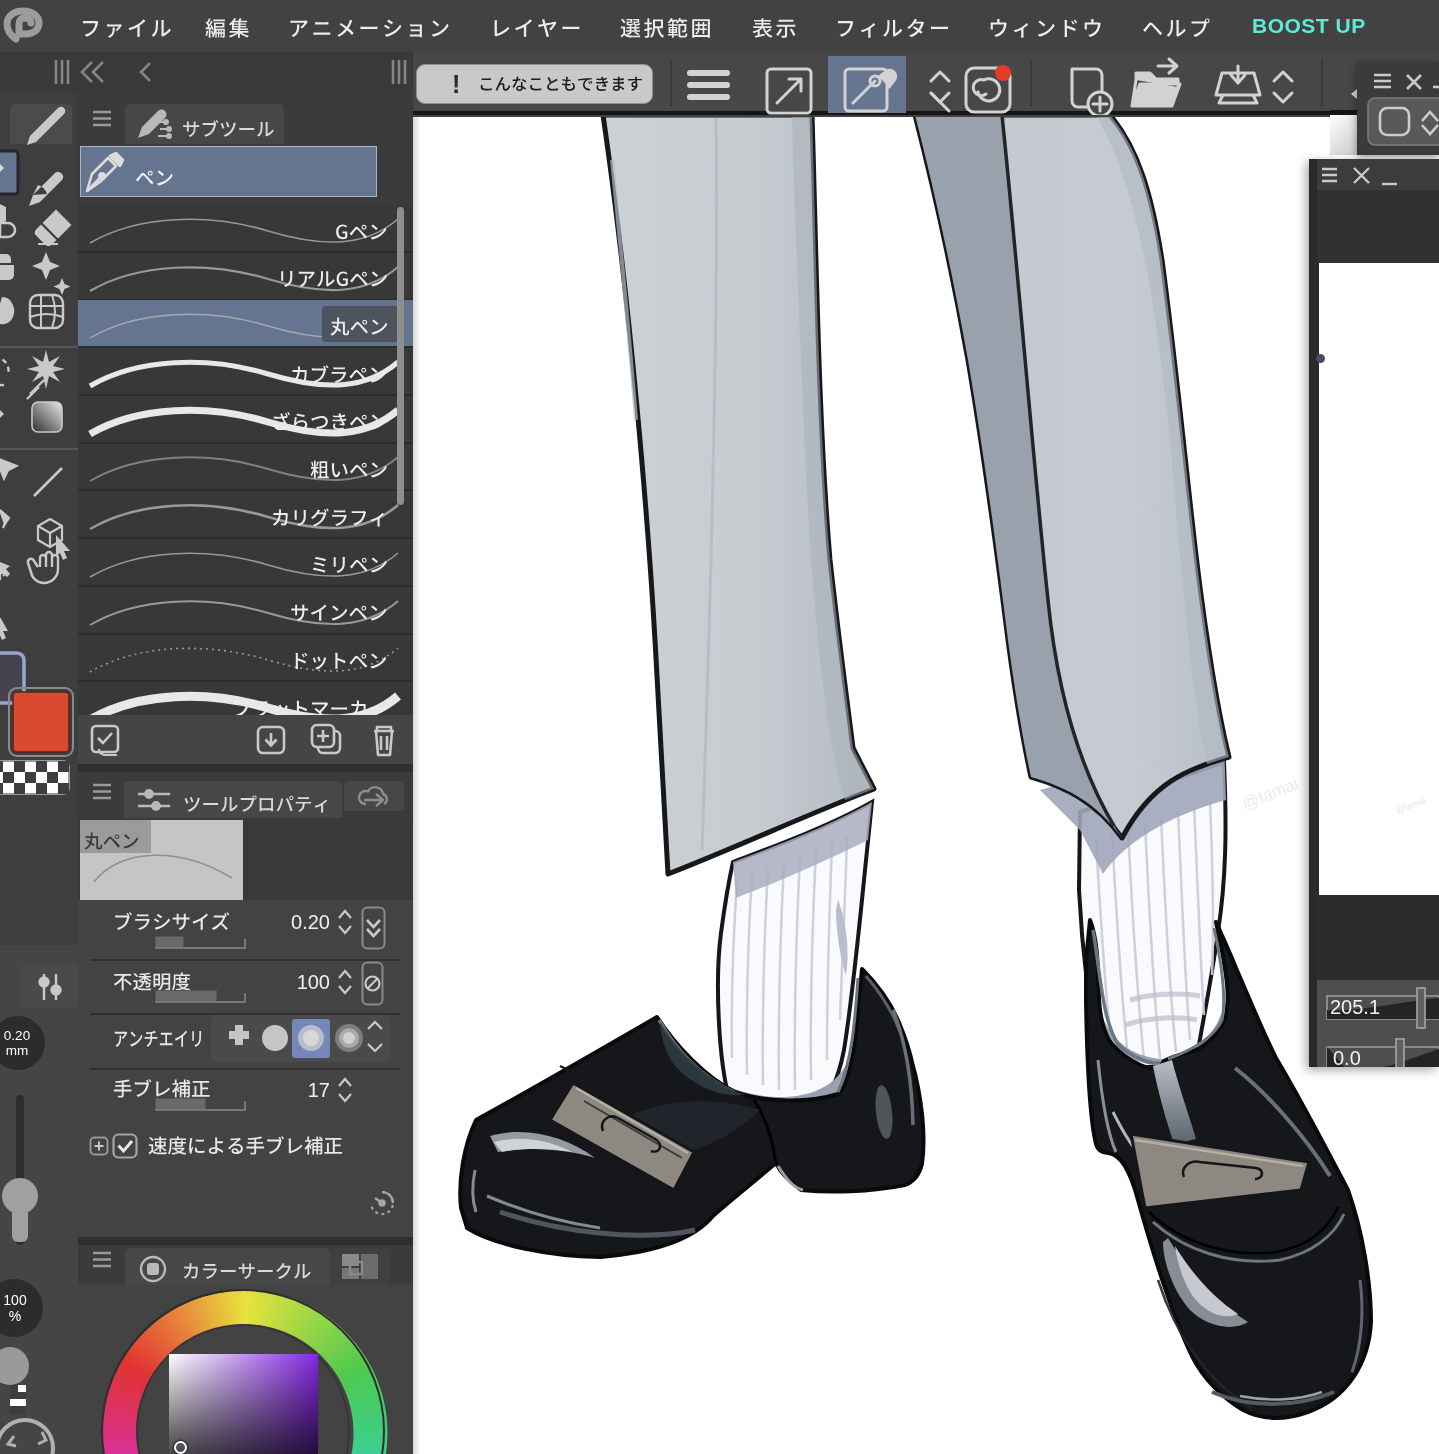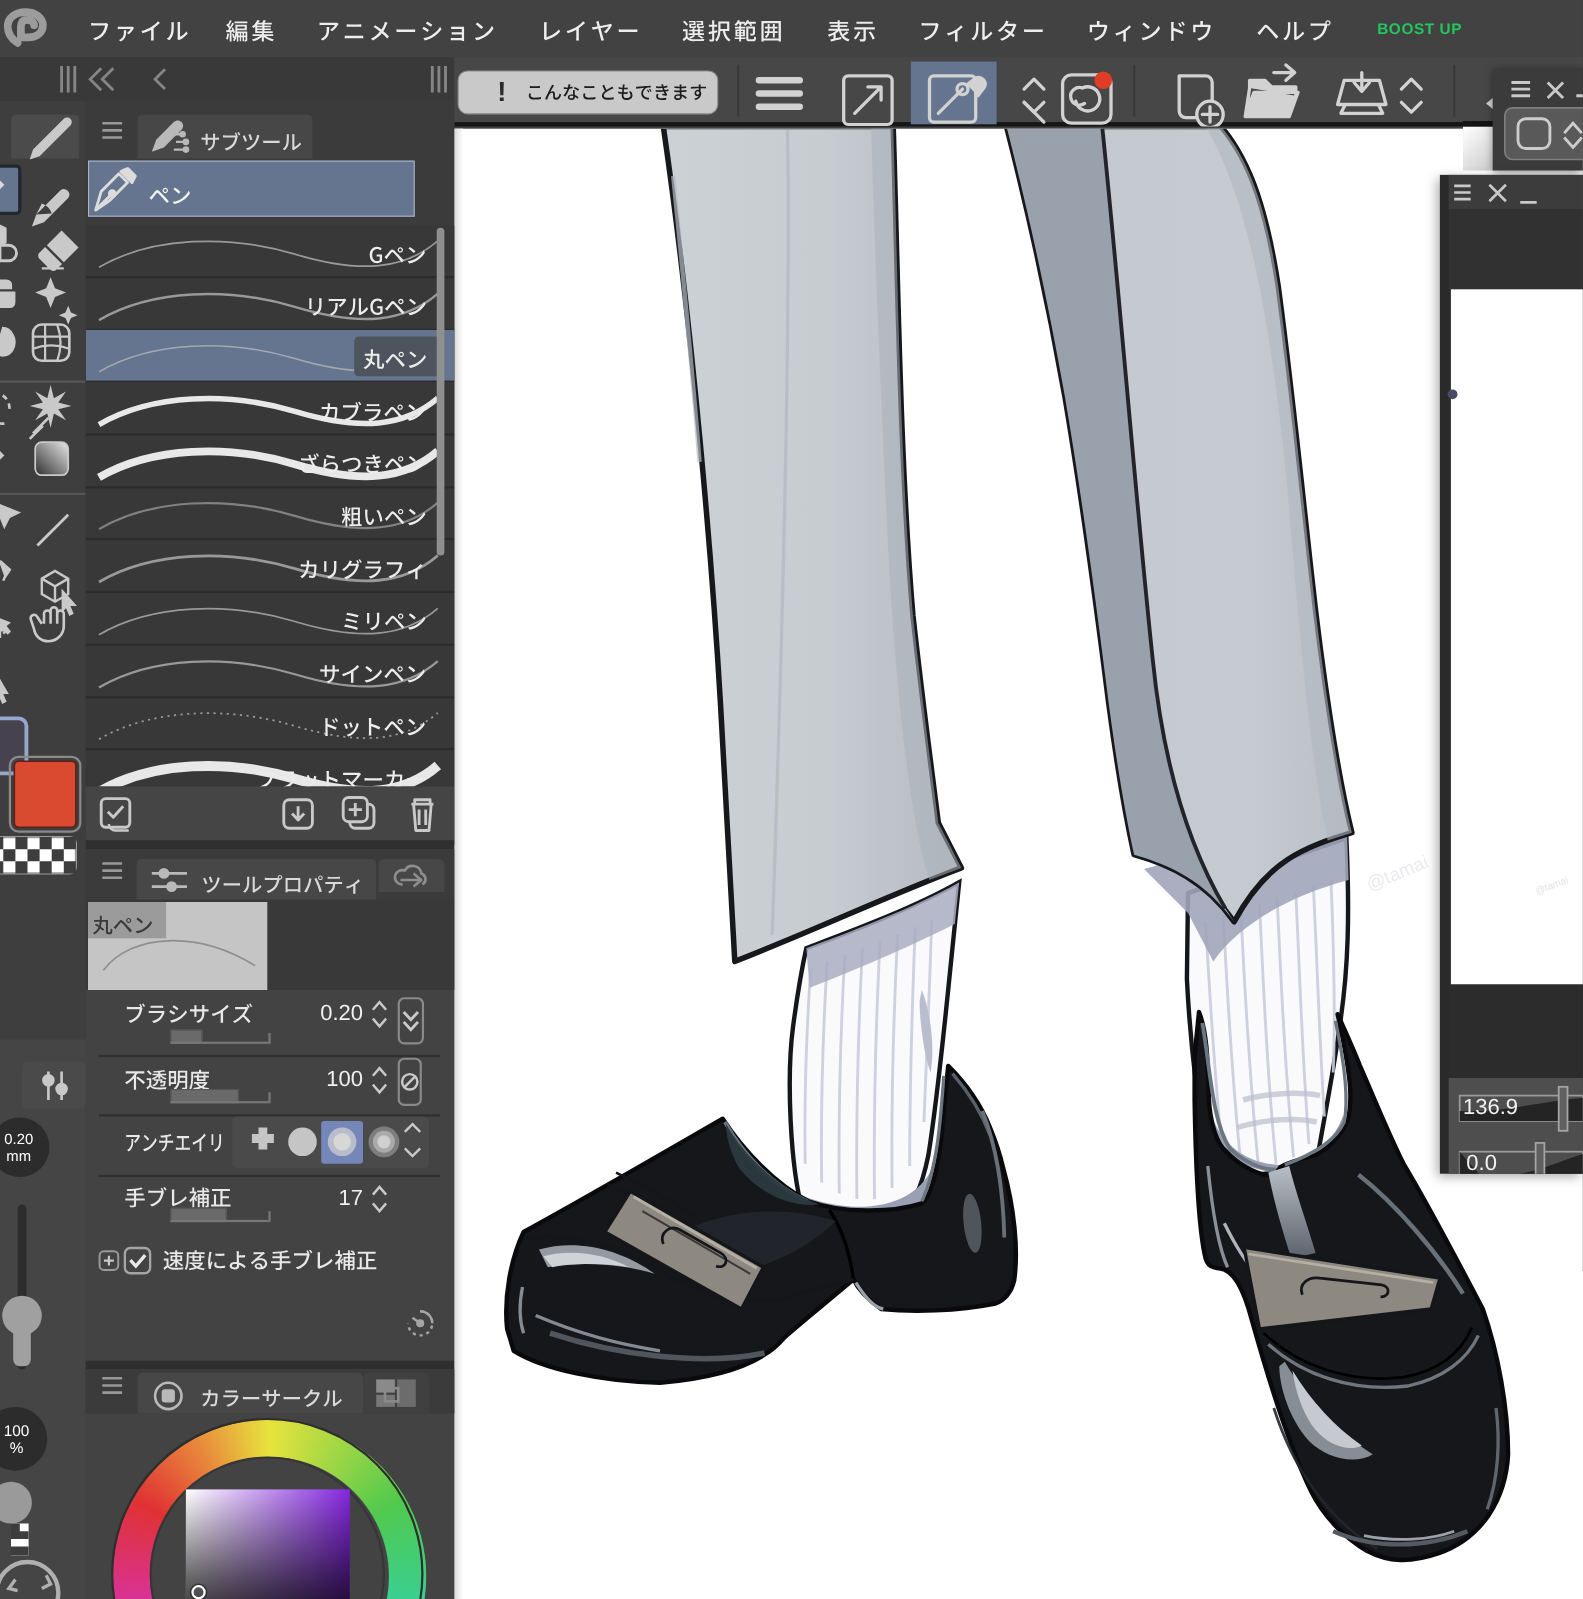--- a/index.html
+++ b/index.html
@@ -135,21 +135,21 @@
     </svg>
 <svg style="position:absolute;left:835px;top:13px;overflow:visible" width="118" height="30" viewBox="0 -23 118 30">
       <path d="M18.3 -14 16.7 -15C16.3 -14.9 15.7 -14.9 15.4 -14.9C14.3 -14.9 6.6 -14.9 5.2 -14.9C4.5 -14.9 3.5 -15 2.9 -15V-12.7C3.4 -12.7 4.3 -12.8 5.2 -12.8C6.6 -12.8 14.3 -12.8 15.5 -12.8C15.2 -10.8 14.3 -8.1 12.9 -6.3C11.2 -4.1 8.8 -2.3 4.7 -1.3L6.5 0.7C10.3 -0.5 12.9 -2.5 14.8 -5C16.5 -7.3 17.5 -10.6 18 -12.7C18.1 -13.2 18.2 -13.6 18.3 -14Z M25.9 -5.7 26.9 -3.7C29 -4.4 31.4 -5.4 33.2 -6.3V-0.3C33.2 0.4 33.2 1.4 33.2 1.7H35.6C35.5 1.4 35.5 0.4 35.5 -0.3V-7.7C37.4 -8.9 39.2 -10.4 40.2 -11.5L38.6 -13.1C37.5 -11.8 35.5 -10 33.5 -8.8C31.8 -7.7 28.7 -6.3 25.9 -5.7Z M57.8 -0.5 59.2 0.7C59.4 0.6 59.6 0.4 60 0.2C62.4 -1.1 65.4 -3.3 67.2 -5.6L65.9 -7.4C64.4 -5.2 62 -3.4 60.2 -2.6C60.2 -3.5 60.2 -12.7 60.2 -14.2C60.2 -15.1 60.3 -15.8 60.3 -15.9H57.8C57.8 -15.8 58 -15.1 58 -14.2C58 -12.7 58 -2.8 58 -1.8C58 -1.3 57.9 -0.8 57.8 -0.5ZM48.1 -0.7 50.1 0.7C51.9 -0.8 53.3 -2.9 53.9 -5.2C54.5 -7.3 54.5 -11.8 54.5 -14.2C54.5 -14.9 54.6 -15.7 54.6 -15.8H52.2C52.3 -15.4 52.4 -14.8 52.4 -14.1C52.4 -11.7 52.4 -7.6 51.8 -5.8C51.2 -3.8 50 -1.9 48.1 -0.7Z M82 -16.5 79.7 -17.3C79.5 -16.7 79.1 -15.9 78.9 -15.4C77.8 -13.5 75.8 -10.5 72.1 -8.3L73.9 -6.9C76.2 -8.4 78.1 -10.5 79.5 -12.4H86.1C85.7 -10.8 84.7 -8.8 83.5 -7.1C82.1 -8 80.6 -9 79.3 -9.7L77.9 -8.2C79.1 -7.5 80.6 -6.4 82.1 -5.4C80.3 -3.5 77.7 -1.6 74.1 -0.5L76 1.1C79.5 -0.2 82 -2 83.8 -4.1C84.7 -3.4 85.5 -2.7 86.1 -2.2L87.6 -4C87 -4.5 86.2 -5.2 85.3 -5.8C86.8 -7.9 87.9 -10.3 88.5 -12.1C88.6 -12.6 88.9 -13.1 89.1 -13.4L87.4 -14.5C87 -14.3 86.4 -14.3 85.8 -14.3H80.7L81 -14.7C81.2 -15.1 81.6 -15.9 82 -16.5Z M96 -9.4V-6.8C96.8 -6.8 98 -6.9 99.2 -6.9C101.1 -6.9 108.9 -6.9 110.6 -6.9C111.5 -6.9 112.5 -6.8 112.9 -6.8V-9.4C112.4 -9.3 111.6 -9.2 110.6 -9.2C108.9 -9.2 101.1 -9.2 99.2 -9.2C98 -9.2 96.7 -9.3 96 -9.4Z" fill="#ededed"></path>
     </svg>
 <svg style="position:absolute;left:988px;top:13px;overflow:visible" width="118" height="30" viewBox="0 -23 118 30">
       <path d="M18.8 -12.7 17.3 -13.6C17 -13.5 16.6 -13.4 15.8 -13.4H11.5V-15.2C11.5 -15.8 11.6 -16.2 11.6 -17H9.1C9.2 -16.2 9.2 -15.8 9.2 -15.2V-13.4H4.7C3.9 -13.4 3.3 -13.5 2.6 -13.5C2.7 -13 2.7 -12.3 2.7 -11.8C2.7 -11.1 2.7 -8.8 2.7 -8.1C2.7 -7.7 2.7 -7.1 2.6 -6.6H4.9C4.9 -7 4.8 -7.6 4.8 -8C4.8 -8.7 4.8 -10.7 4.8 -11.5H16C15.8 -9.6 15.2 -7.4 14.1 -5.7C12.8 -3.8 10.7 -2.4 8.8 -1.7C8 -1.4 7.1 -1.2 6.3 -1L8 1C11.8 -0.1 14.8 -2.2 16.4 -5.1C17.5 -7.1 18.1 -9.5 18.4 -11.3C18.5 -11.7 18.6 -12.4 18.8 -12.7Z M25.9 -5.7 26.9 -3.7C29 -4.4 31.4 -5.4 33.2 -6.3V-0.3C33.2 0.4 33.2 1.4 33.2 1.7H35.6C35.5 1.4 35.5 0.4 35.5 -0.3V-7.7C37.4 -8.9 39.2 -10.4 40.2 -11.5L38.6 -13.1C37.5 -11.8 35.5 -10 33.5 -8.8C31.8 -7.7 28.7 -6.3 25.9 -5.7Z M51.9 -15.6 50.4 -14C51.9 -13 54.5 -10.7 55.6 -9.6L57.3 -11.3C56.1 -12.5 53.4 -14.7 51.9 -15.6ZM49.7 -1.6 51.1 0.6C54.4 -0 57.1 -1.3 59.2 -2.6C62.5 -4.6 65 -7.4 66.6 -10.2L65.3 -12.5C64 -9.8 61.4 -6.6 58 -4.5C56 -3.3 53.2 -2.1 49.7 -1.6Z M84.5 -15.3 83.1 -14.7C83.8 -13.7 84.4 -12.7 84.9 -11.5L86.4 -12.2C86 -13.1 85.1 -14.5 84.5 -15.3ZM87.2 -16.4 85.7 -15.8C86.5 -14.8 87.1 -13.8 87.7 -12.6L89.1 -13.3C88.6 -14.3 87.7 -15.6 87.2 -16.4ZM76.7 -1.6C76.7 -0.8 76.7 0.3 76.5 1.1H79.1C79 0.3 79 -1 79 -1.6L78.9 -8.1C81.3 -7.4 84.7 -6 86.9 -4.9L87.8 -7.1C85.7 -8.2 81.7 -9.7 78.9 -10.5V-13.8C78.9 -14.5 79 -15.4 79.1 -16.1H76.5C76.7 -15.4 76.7 -14.4 76.7 -13.8C76.7 -12 76.7 -3 76.7 -1.6Z M112.8 -12.7 111.3 -13.6C111 -13.5 110.6 -13.4 109.8 -13.4H105.5V-15.2C105.5 -15.8 105.5 -16.2 105.6 -17H103.1C103.2 -16.2 103.2 -15.8 103.2 -15.2V-13.4H98.7C97.9 -13.4 97.3 -13.5 96.6 -13.5C96.7 -13 96.7 -12.3 96.7 -11.8C96.7 -11.1 96.7 -8.8 96.7 -8.1C96.7 -7.7 96.7 -7.1 96.6 -6.6H98.9C98.9 -7 98.8 -7.6 98.8 -8C98.8 -8.7 98.8 -10.7 98.8 -11.5H110C109.8 -9.6 109.2 -7.4 108.1 -5.7C106.8 -3.8 104.7 -2.4 102.8 -1.7C102 -1.4 101.1 -1.2 100.3 -1L102 1C105.8 -0.1 108.8 -2.2 110.4 -5.1C111.5 -7.1 112.1 -9.5 112.4 -11.3C112.5 -11.7 112.6 -12.4 112.8 -12.7Z" fill="#ededed"></path>
     </svg>
 <svg style="position:absolute;left:1142px;top:13px;overflow:visible" width="70" height="30" viewBox="0 -23 70 30">
       <path d="M1.1 -6.1 3.1 -4.1C3.4 -4.6 3.9 -5.2 4.4 -5.8C5.3 -7 6.9 -9.2 7.9 -10.3C8.5 -11.2 8.9 -11.2 9.7 -10.5C10.5 -9.7 12.4 -7.6 13.7 -6.2C15 -4.7 16.8 -2.5 18.2 -0.8L20.1 -2.7C18.4 -4.4 16.3 -6.7 14.9 -8.2C13.7 -9.6 11.9 -11.3 10.6 -12.6C9.1 -14 8 -13.8 6.8 -12.4C5.4 -10.8 3.7 -8.6 2.7 -7.6C2.1 -7 1.7 -6.6 1.1 -6.1Z M34.3 -0.5 35.7 0.7C35.9 0.6 36.1 0.4 36.5 0.2C38.9 -1.1 41.9 -3.3 43.7 -5.6L42.4 -7.4C40.9 -5.2 38.5 -3.4 36.7 -2.6C36.7 -3.5 36.7 -12.7 36.7 -14.2C36.7 -15.1 36.8 -15.8 36.8 -15.9H34.3C34.3 -15.8 34.5 -15.1 34.5 -14.2C34.5 -12.7 34.5 -2.8 34.5 -1.8C34.5 -1.3 34.4 -0.8 34.3 -0.5ZM24.6 -0.7 26.6 0.7C28.4 -0.8 29.8 -2.9 30.4 -5.2C31 -7.3 31 -11.8 31 -14.2C31 -14.9 31.1 -15.7 31.1 -15.8H28.7C28.8 -15.4 28.9 -14.8 28.9 -14.1C28.9 -11.7 28.9 -7.6 28.3 -5.8C27.7 -3.8 26.5 -1.9 24.6 -0.7Z M63.9 -15.2C63.9 -15.9 64.5 -16.5 65.2 -16.5C65.9 -16.5 66.5 -15.9 66.5 -15.2C66.5 -14.5 65.9 -13.9 65.2 -13.9C64.5 -13.9 63.9 -14.5 63.9 -15.2ZM62.8 -15.2C62.8 -15 62.8 -14.8 62.9 -14.7C62.5 -14.6 62.2 -14.6 62 -14.6C60.9 -14.6 53.1 -14.6 51.8 -14.6C51.1 -14.6 50.1 -14.7 49.5 -14.8V-12.4C50 -12.5 50.9 -12.5 51.8 -12.5C53.1 -12.5 60.9 -12.5 62.1 -12.5C61.8 -10.6 60.9 -7.9 59.5 -6C57.7 -3.9 55.4 -2.1 51.3 -1.1L53.1 0.9C56.9 -0.3 59.5 -2.3 61.4 -4.8C63.1 -7 64.1 -10.3 64.6 -12.5L64.6 -12.9C64.8 -12.8 65 -12.8 65.2 -12.8C66.6 -12.8 67.6 -13.9 67.6 -15.2C67.6 -16.5 66.6 -17.6 65.2 -17.6C63.9 -17.6 62.8 -16.5 62.8 -15.2Z" fill="#ededed"></path>
     </svg>
-<div class="lat" style="left:1252px;top:26px;transform:translateY(-50%);font-size:14px;font-weight:700;letter-spacing:.5px;color:#22c55e">BOOST UP</div>
+<div class="lat" style="left:1252px;top:26px;transform:translateY(-50%);font-size:21px;font-weight:700;letter-spacing:.5px;color:#5eead4">BOOST UP</div>
 <div class="ab" style="left:0;top:52px;width:413px;height:40px;background:#393939"></div>
 <svg class="ab" style="left:0px;top:52px" width="413" height="40" viewBox="0 0 413 40">
 <g stroke="#858585" stroke-width="2.6" fill="none">
 <path d="M56 8 V32 M62 8 V32 M68 8 V32"></path>
 <path d="M92 10 L82 20 L92 30 M103 10 L93 20 L103 30"></path>
 <path d="M150 11 L141 20 L150 29"></path>
 <path d="M393 8 V32 M399 8 V32 M405 8 V32"></path>
 </g>
     </svg>
 <div class="ab" style="left:413px;top:52px;width:1026px;height:63px;background:#474747;border-bottom:4px solid #161616"></div>
@@ -218,21 +218,21 @@
 <div class="ab" style="left:1317px;top:980px;width:122px;height:87px;background:#4e4e4e"></div>
 <svg class="ab" style="left:1317px;top:980px" width="122" height="87" viewBox="0 0 122 87">
 <rect x="10" y="16" width="112" height="23" fill="#4e4e4e" stroke="#9a9a9a" stroke-width="1.6"></rect>
 <path d="M10 39 L10 30 C45 32 80 22 122 18 L122 39 Z" fill="#242424"></path>
 <rect x="100" y="8" width="8" height="40" fill="#606060" stroke="#a5a5a5" stroke-width="1.6"></rect>
 <rect x="10" y="67" width="112" height="23" fill="#4e4e4e" stroke="#9a9a9a" stroke-width="1.6"></rect>
 <path d="M10 67 L30 90 L10 90 Z" fill="#242424"></path>
       <path d="M122 69 L122 88 L60 88 C85 84 105 74 122 69 Z" fill="#242424"></path>
 <rect x="79" y="59" width="8" height="40" fill="#606060" stroke="#a5a5a5" stroke-width="1.6"></rect>
 </svg>
-<div class="lat" style="left:1330px;top:1007px;transform:translateY(-50%);font-size:20px;color:#f2f2f2">136.9</div>
+<div class="lat" style="left:1330px;top:1007px;transform:translateY(-50%);font-size:20px;color:#f2f2f2">205.1</div>
 <div class="lat" style="left:1333px;top:1058px;transform:translateY(-50%);font-size:20px;color:#f2f2f2">0.0</div>
 <div class="ab" style="left:0;top:92px;width:78px;height:853px;background:#3e3e3e"></div>
 <div class="ab" style="left:0;top:945px;width:78px;height:509px;background:#454545"></div>
 <div class="ab" style="left:10px;top:104px;width:62px;height:40px;background:#4b4b4b;border-radius:5px 5px 0 0"></div>
 <svg class="ab" style="left:0px;top:92px" width="78" height="1362" viewBox="0 0 78 1362">
 <g fill="none" stroke="#c9c9c9" stroke-width="2.6" stroke-linejoin="round">
 <path d="M30 44 L58 16 a4 4 0 0 1 6 6 L36 50 l-9 3 Z" fill="#c9c9c9" stroke="none"></path>
 </g>
 <rect x="-20" y="59" width="38" height="43" rx="3" fill="#66758f" stroke="#23282f" stroke-width="3"></rect>
 <path d="M-4 68 l8 8 l-8 8 l-8 -8 Z" fill="#d9d9d9"></path>

